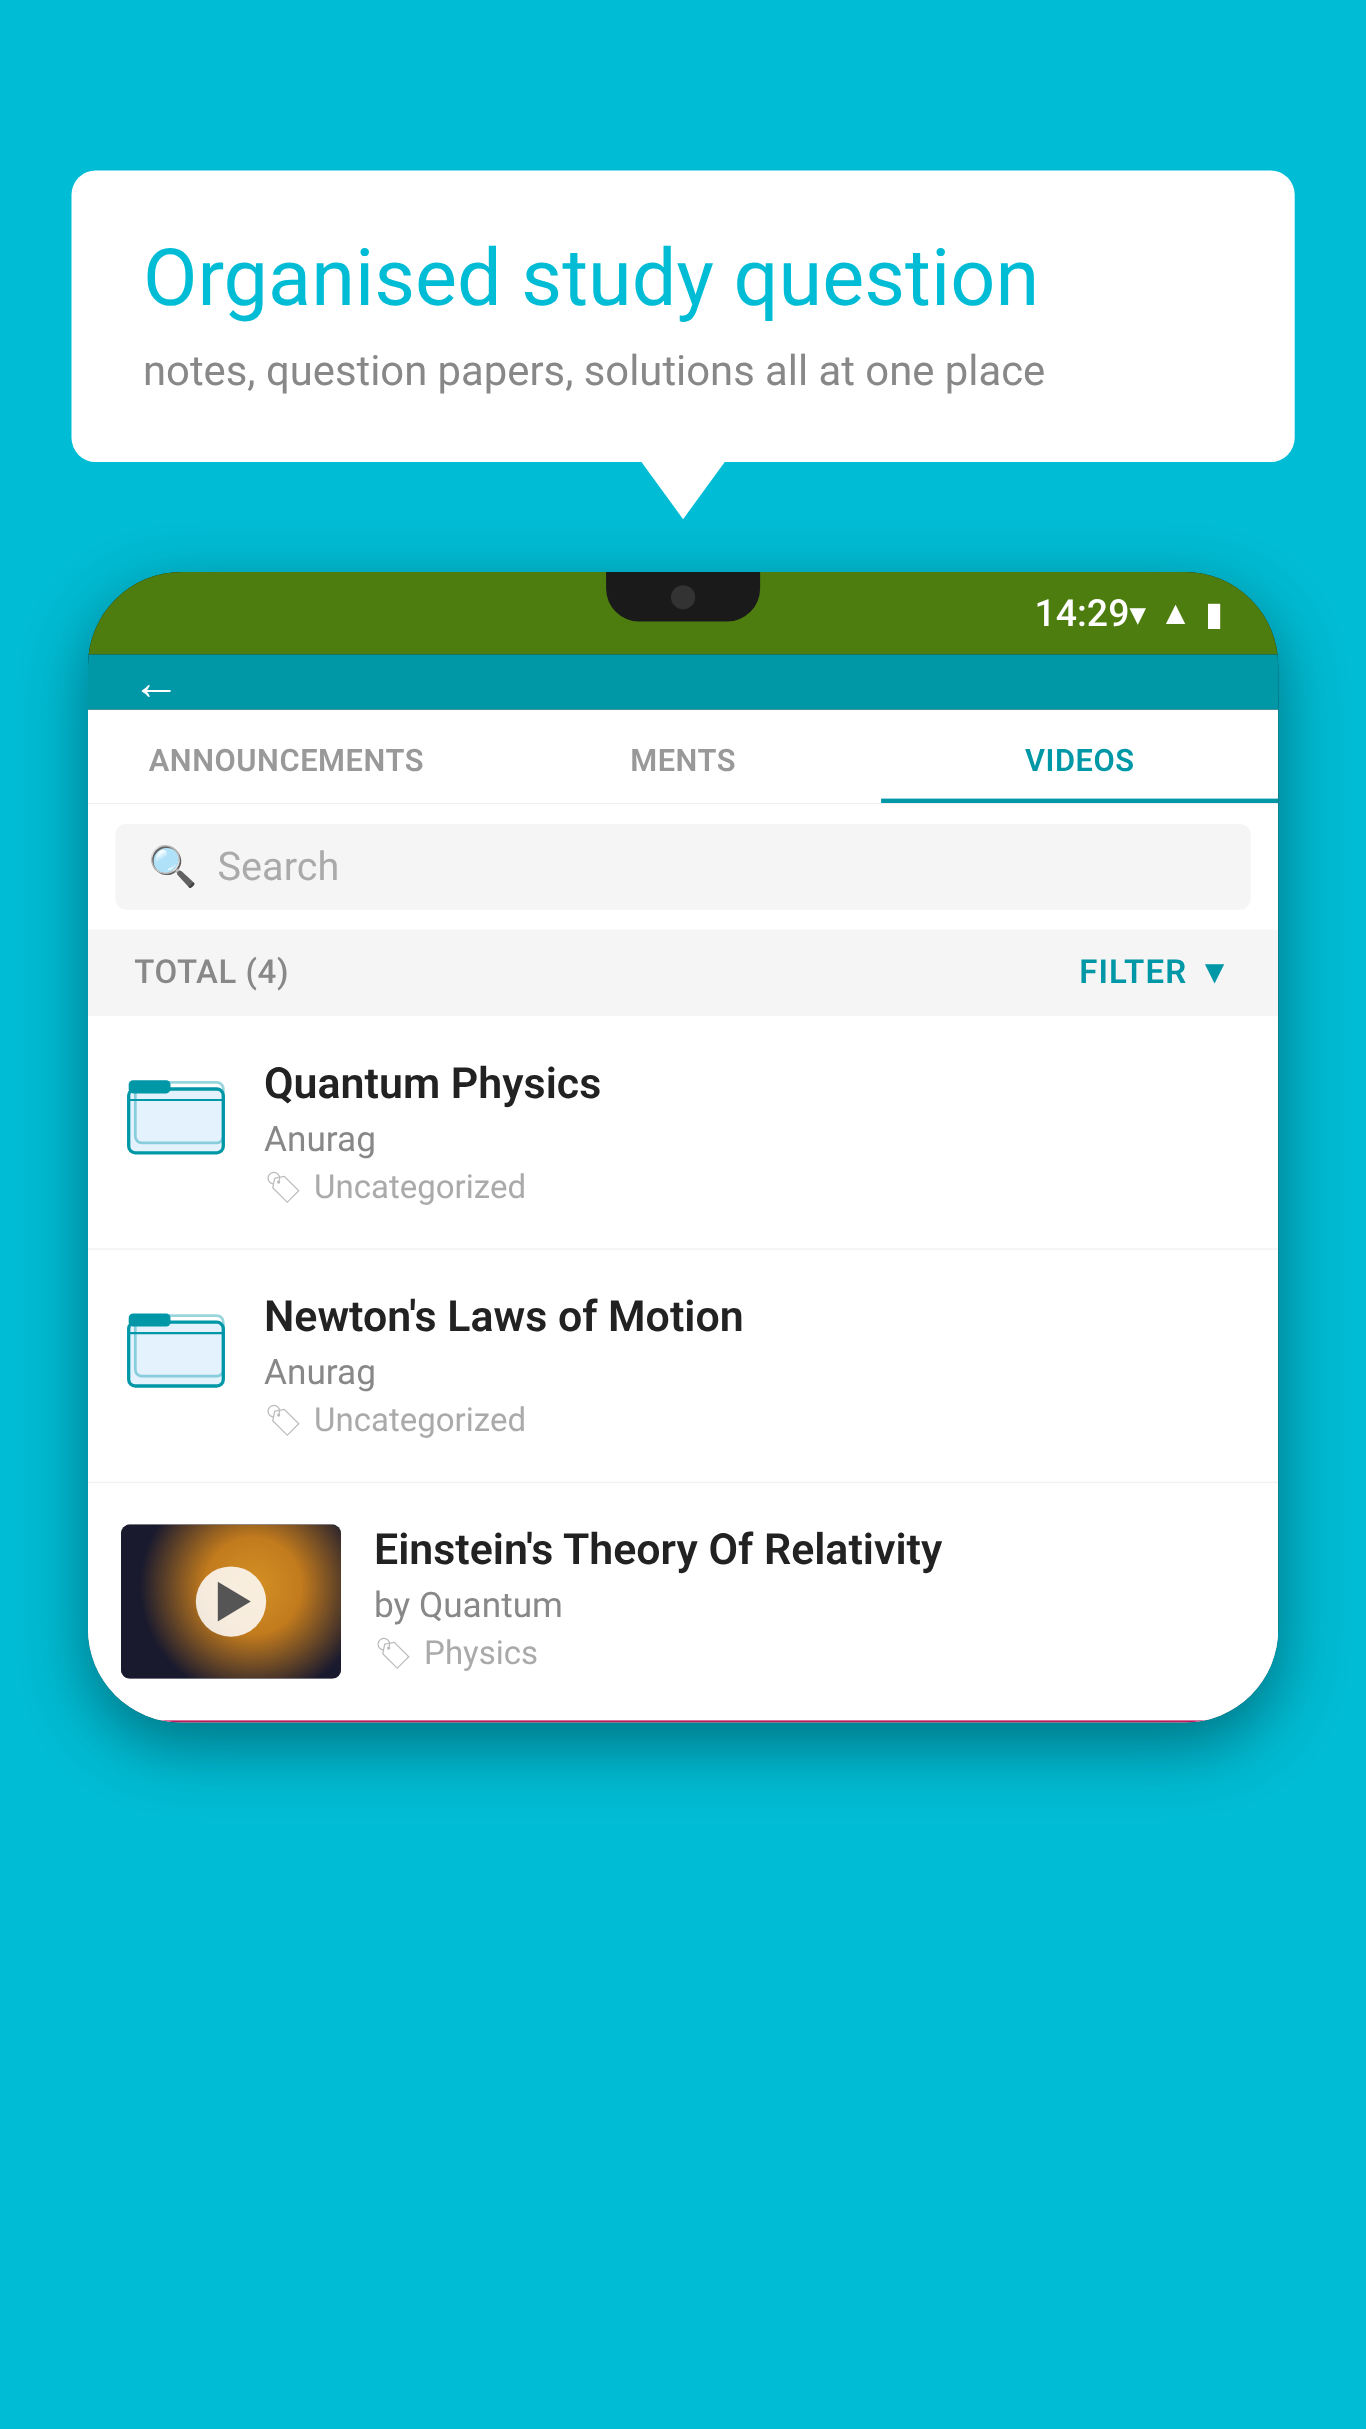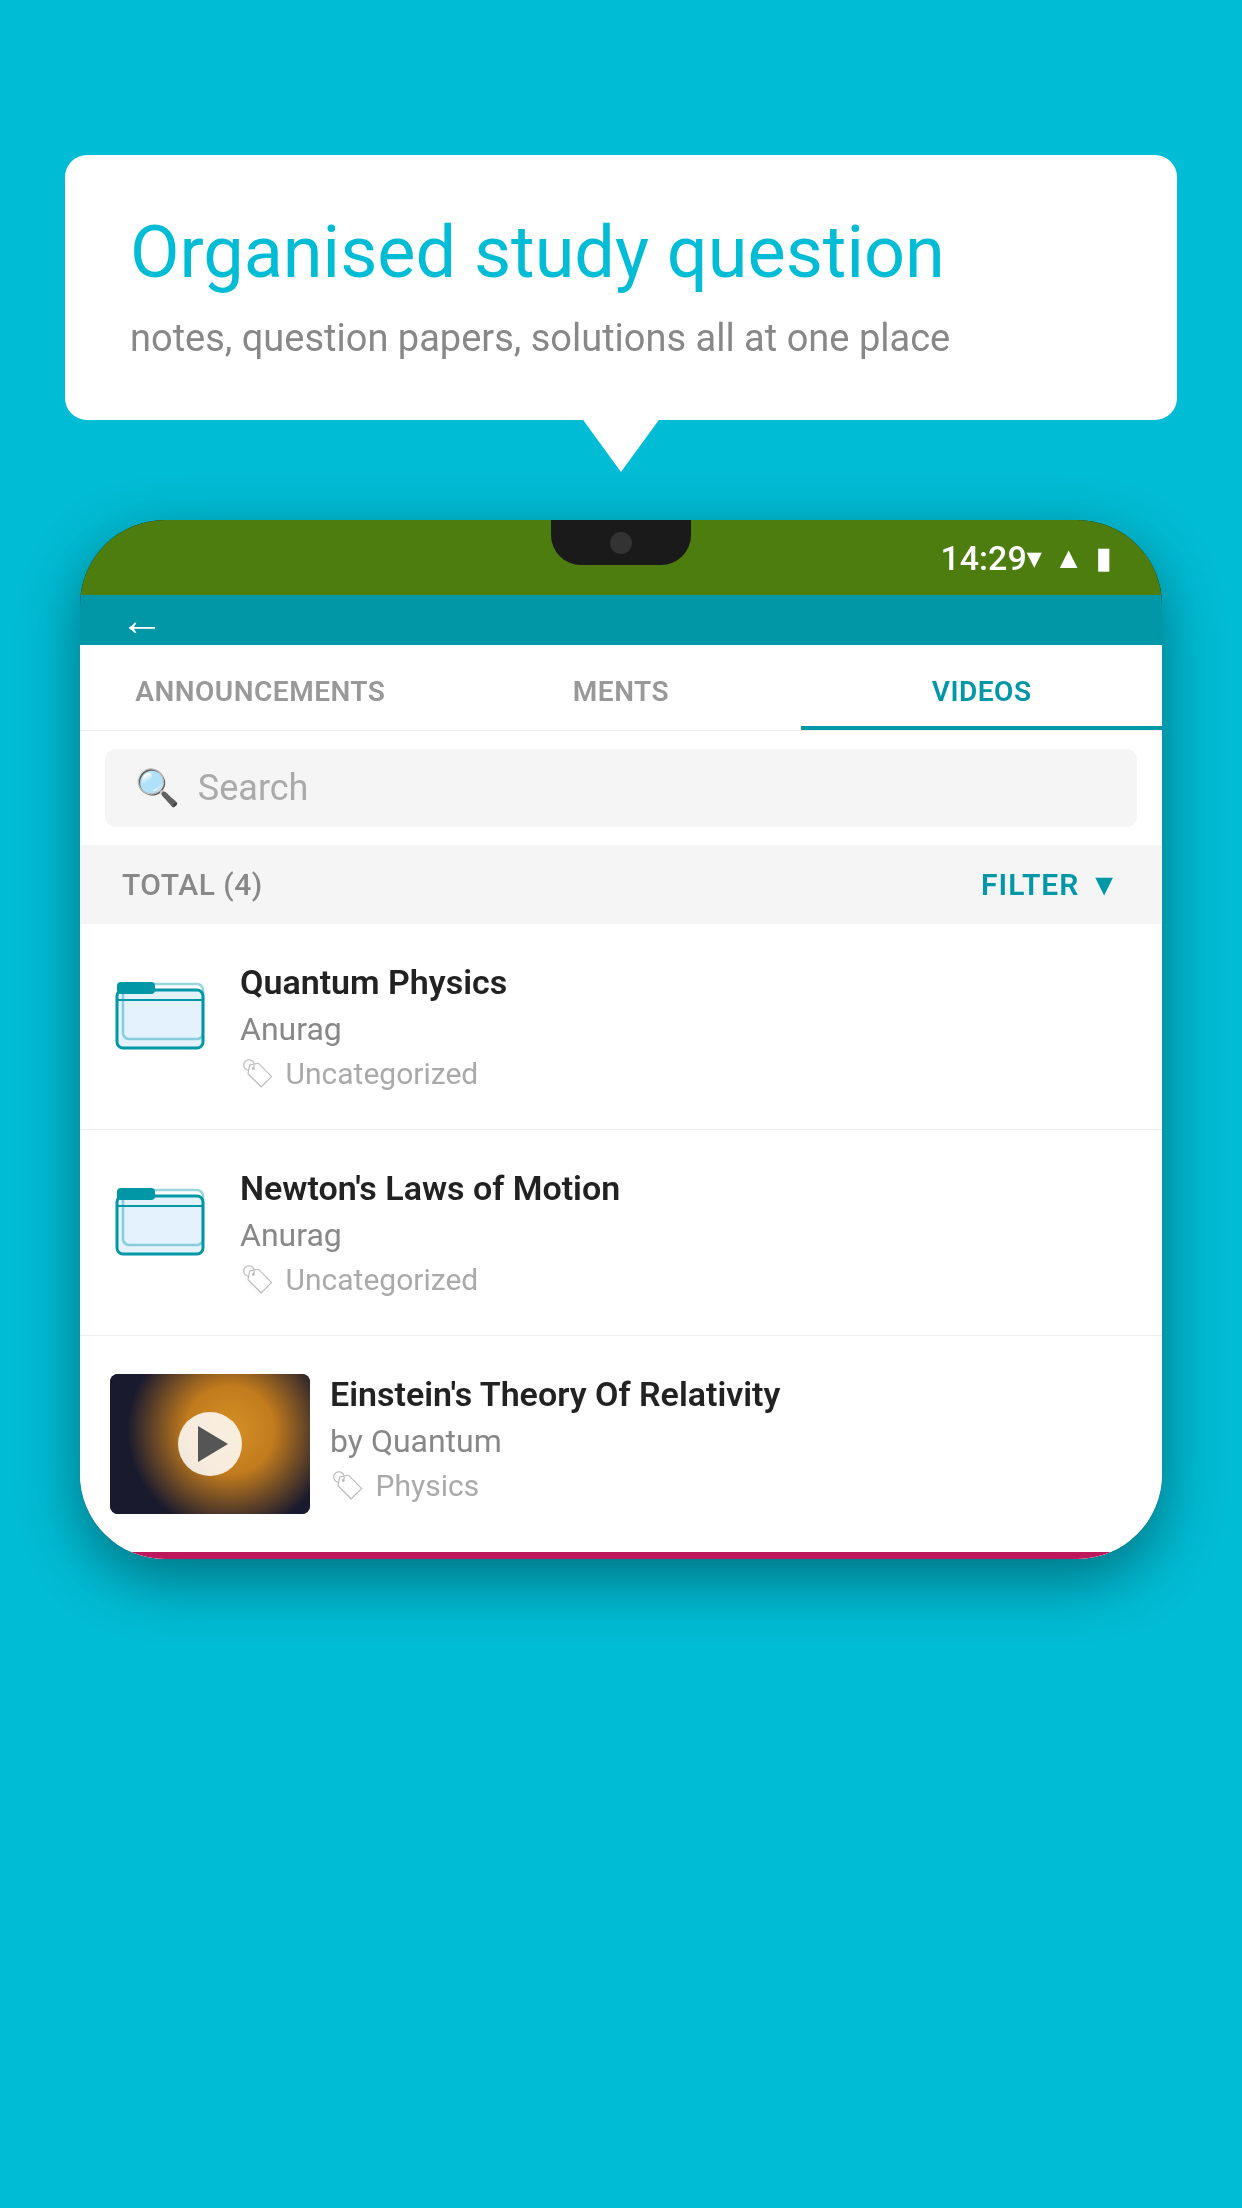--- a/index.html
+++ b/index.html
@@ -272,21 +272,21 @@
     .folder-icon-svg {
       width: 90px;
       height: 80px;
     }
 
     .video-info {
       flex: 1;
     }
 
     .video-title {
-      font-size: 34px;
+      font-size: 39px;
       font-weight: 600;
       color: #222;
       margin-bottom: 8px;
     }
 
     .video-author {
       font-size: 32px;
       color: #888;
       margin-bottom: 8px;
     }
@@ -302,22 +302,22 @@
     .tag-icon {
       font-size: 28px;
       color: #bbb;
     }
 
     
     .video-item-thumb {
       display: flex;
       align-items: flex-start;
       padding: 38px 30px;
-      border-bottom: 7px solid #be185d;
-      gap: 20px;
+      border-bottom: 2px solid #be185d;
+      gap: 30px;
     }
 
     .thumb-wrap {
       flex-shrink: 0;
       width: 200px;
       height: 140px;
       background: #1a1a2e;
       border-radius: 8px;
       position: relative;
       overflow: hidden;

